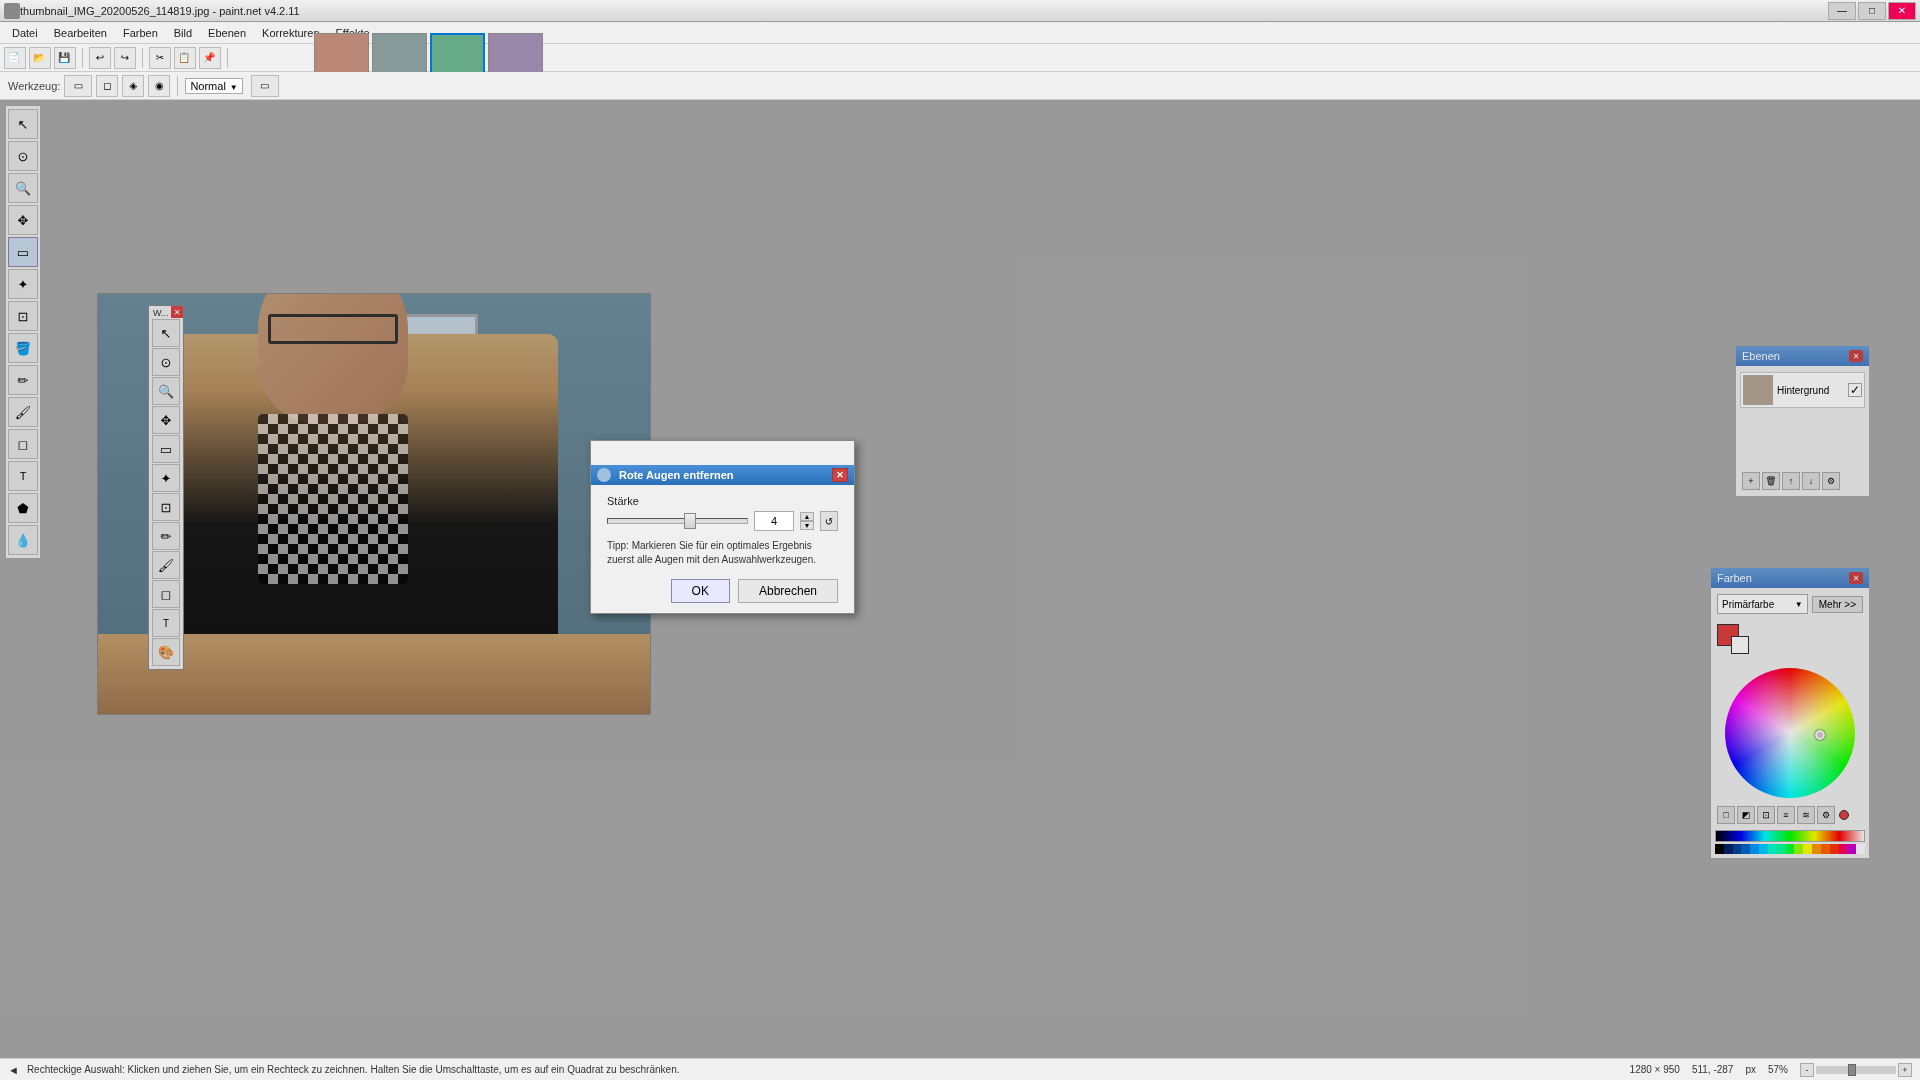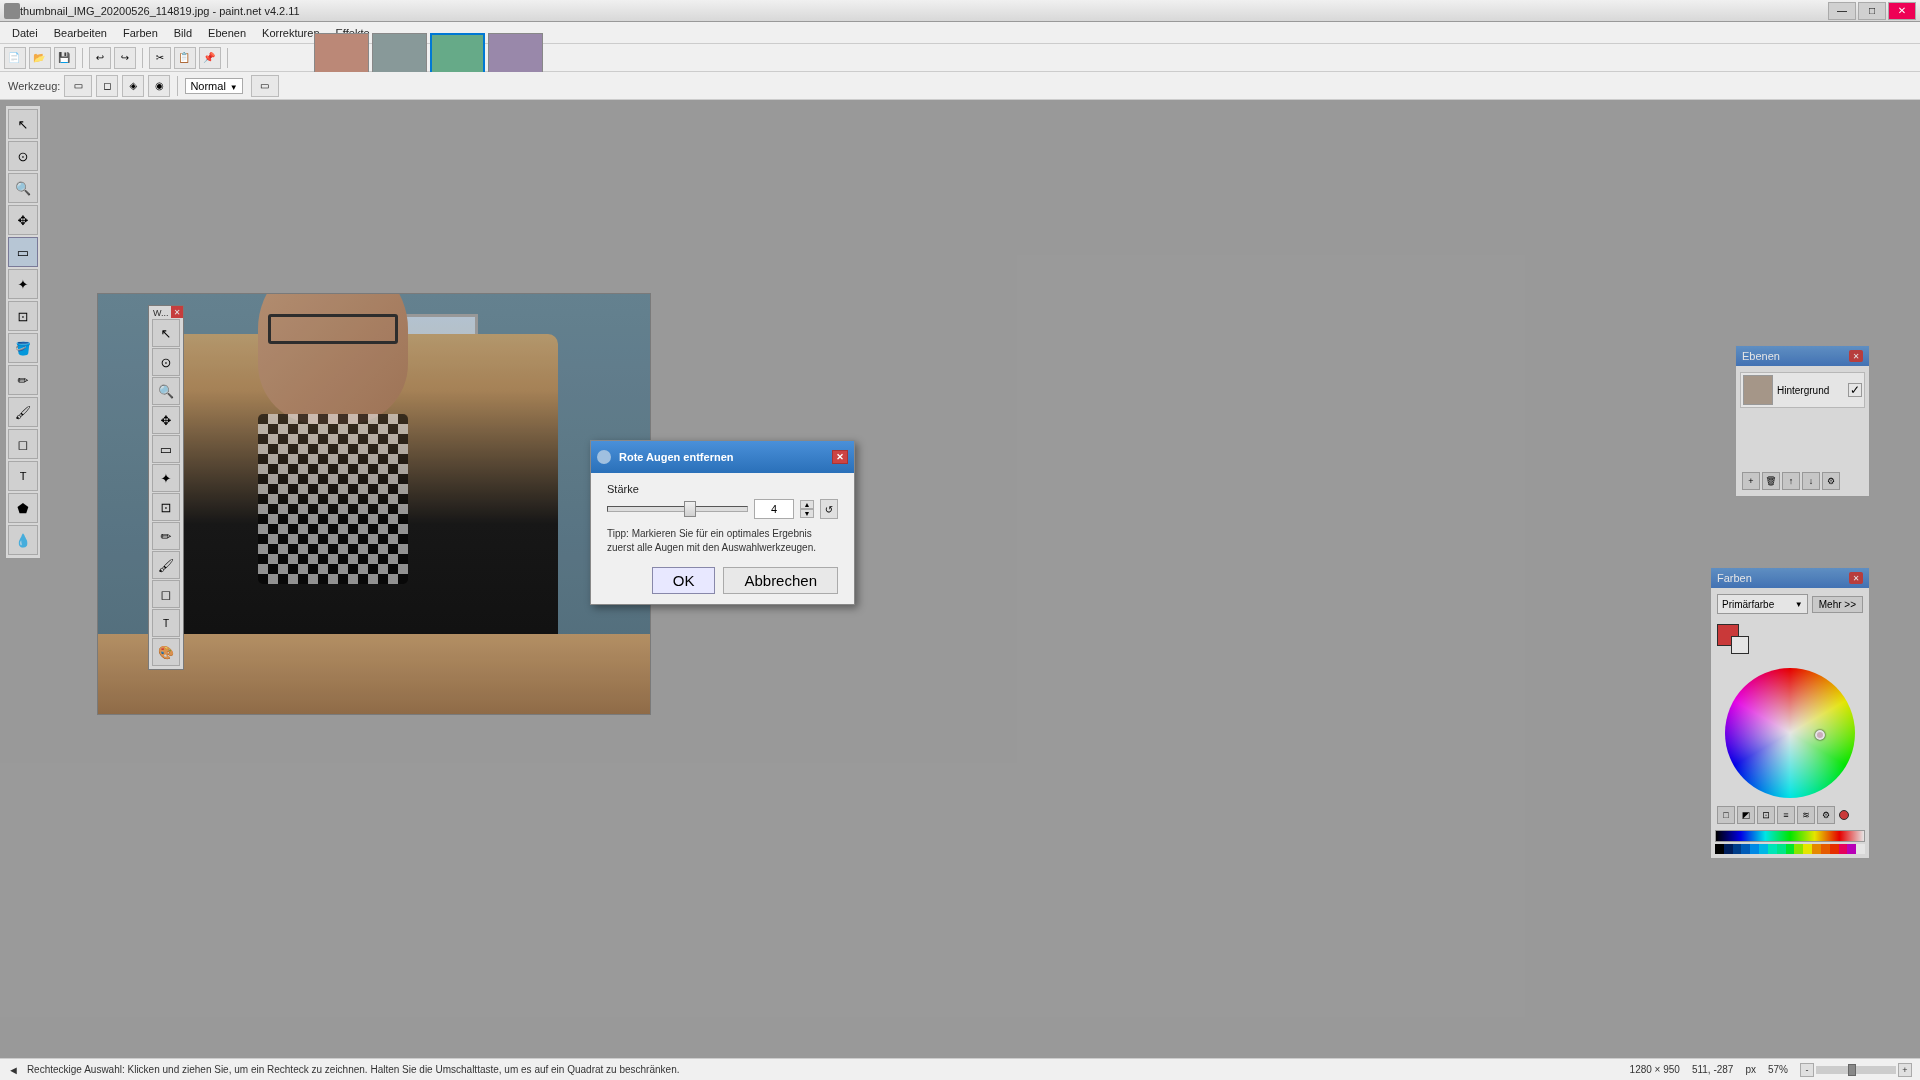--- a/index.html
+++ b/index.html
@@ -97,22 +97,22 @@
       position: absolute; top: 0; left: 0; right: 0; bottom: 0;
       background: rgba(0,0,0,0.1); z-index: 100;
     }
     .dialog {
       position: absolute; top: 340px; left: 590px; width: 265px;
       background: #f0f0f0; border: 1px solid #888;
       box-shadow: 3px 3px 8px rgba(0,0,0,0.4); z-index: 101;
     }
     .dialog-titlebar {
       background: linear-gradient(to bottom, #4a90d9, #2a70b9);
-      height: 32px; display: flex; align-items: center; justify-content: space-between;
-      padding: 0 6px; color: white; font-size: 11px; font-weight: bold;
+      height: 20px; display: flex; align-items: center; justify-content: space-between;
+      padding: 0 6px; color: white; font-size: 11px; font-weight: bold; margin-top: 24px;
     }
     .dialog-icon { width: 14px; height: 14px; background: #a0c0e0; border-radius: 50%; margin-right: 4px; }
     .dialog-close-btn {
       width: 16px; height: 14px; background: #c44; border: 1px solid #a33;
       display: flex; align-items: center; justify-content: center; cursor: pointer;
       font-size: 9px; color: white;
     }
     .dialog-body { padding: 10px 16px; }
     .dialog-label { font-size: 11px; color: #222; margin-bottom: 4px; display: block; }
     .dialog-slider-row {
@@ -134,21 +134,21 @@
       display: flex; flex-direction: column;
     }
     .spinner-btn {
       width: 14px; height: 9px; background: #e0e0e0; border: 1px solid #aaa;
       display: flex; align-items: center; justify-content: center; cursor: pointer; font-size: 7px; line-height: 1;
     }
     .dialog-tip { font-size: 10px; color: #333; line-height: 1.4; margin-bottom: 12px; }
     .dialog-buttons { display: flex; justify-content: flex-end; gap: 8px; }
     .dialog-btn {
       padding: 4px 20px; background: #e8e8e8; border: 1px solid #aaa;
-      cursor: pointer; font-size: 15px; min-width: 50px; text-align: center;
+      cursor: pointer; font-size: 12px; min-width: 50px; text-align: center;
     }
     .dialog-btn.primary { background: #e8e8ff; border-color: #88a; }
 
     
     .panel-ebenen {
       position: absolute; top: 245px; right: 50px; width: 135px;
       background: #f0f0f0; border: 1px solid #aaa; z-index: 10;
     }
     .panel-farben {
       position: absolute; top: 467px; right: 50px; width: 160px;

